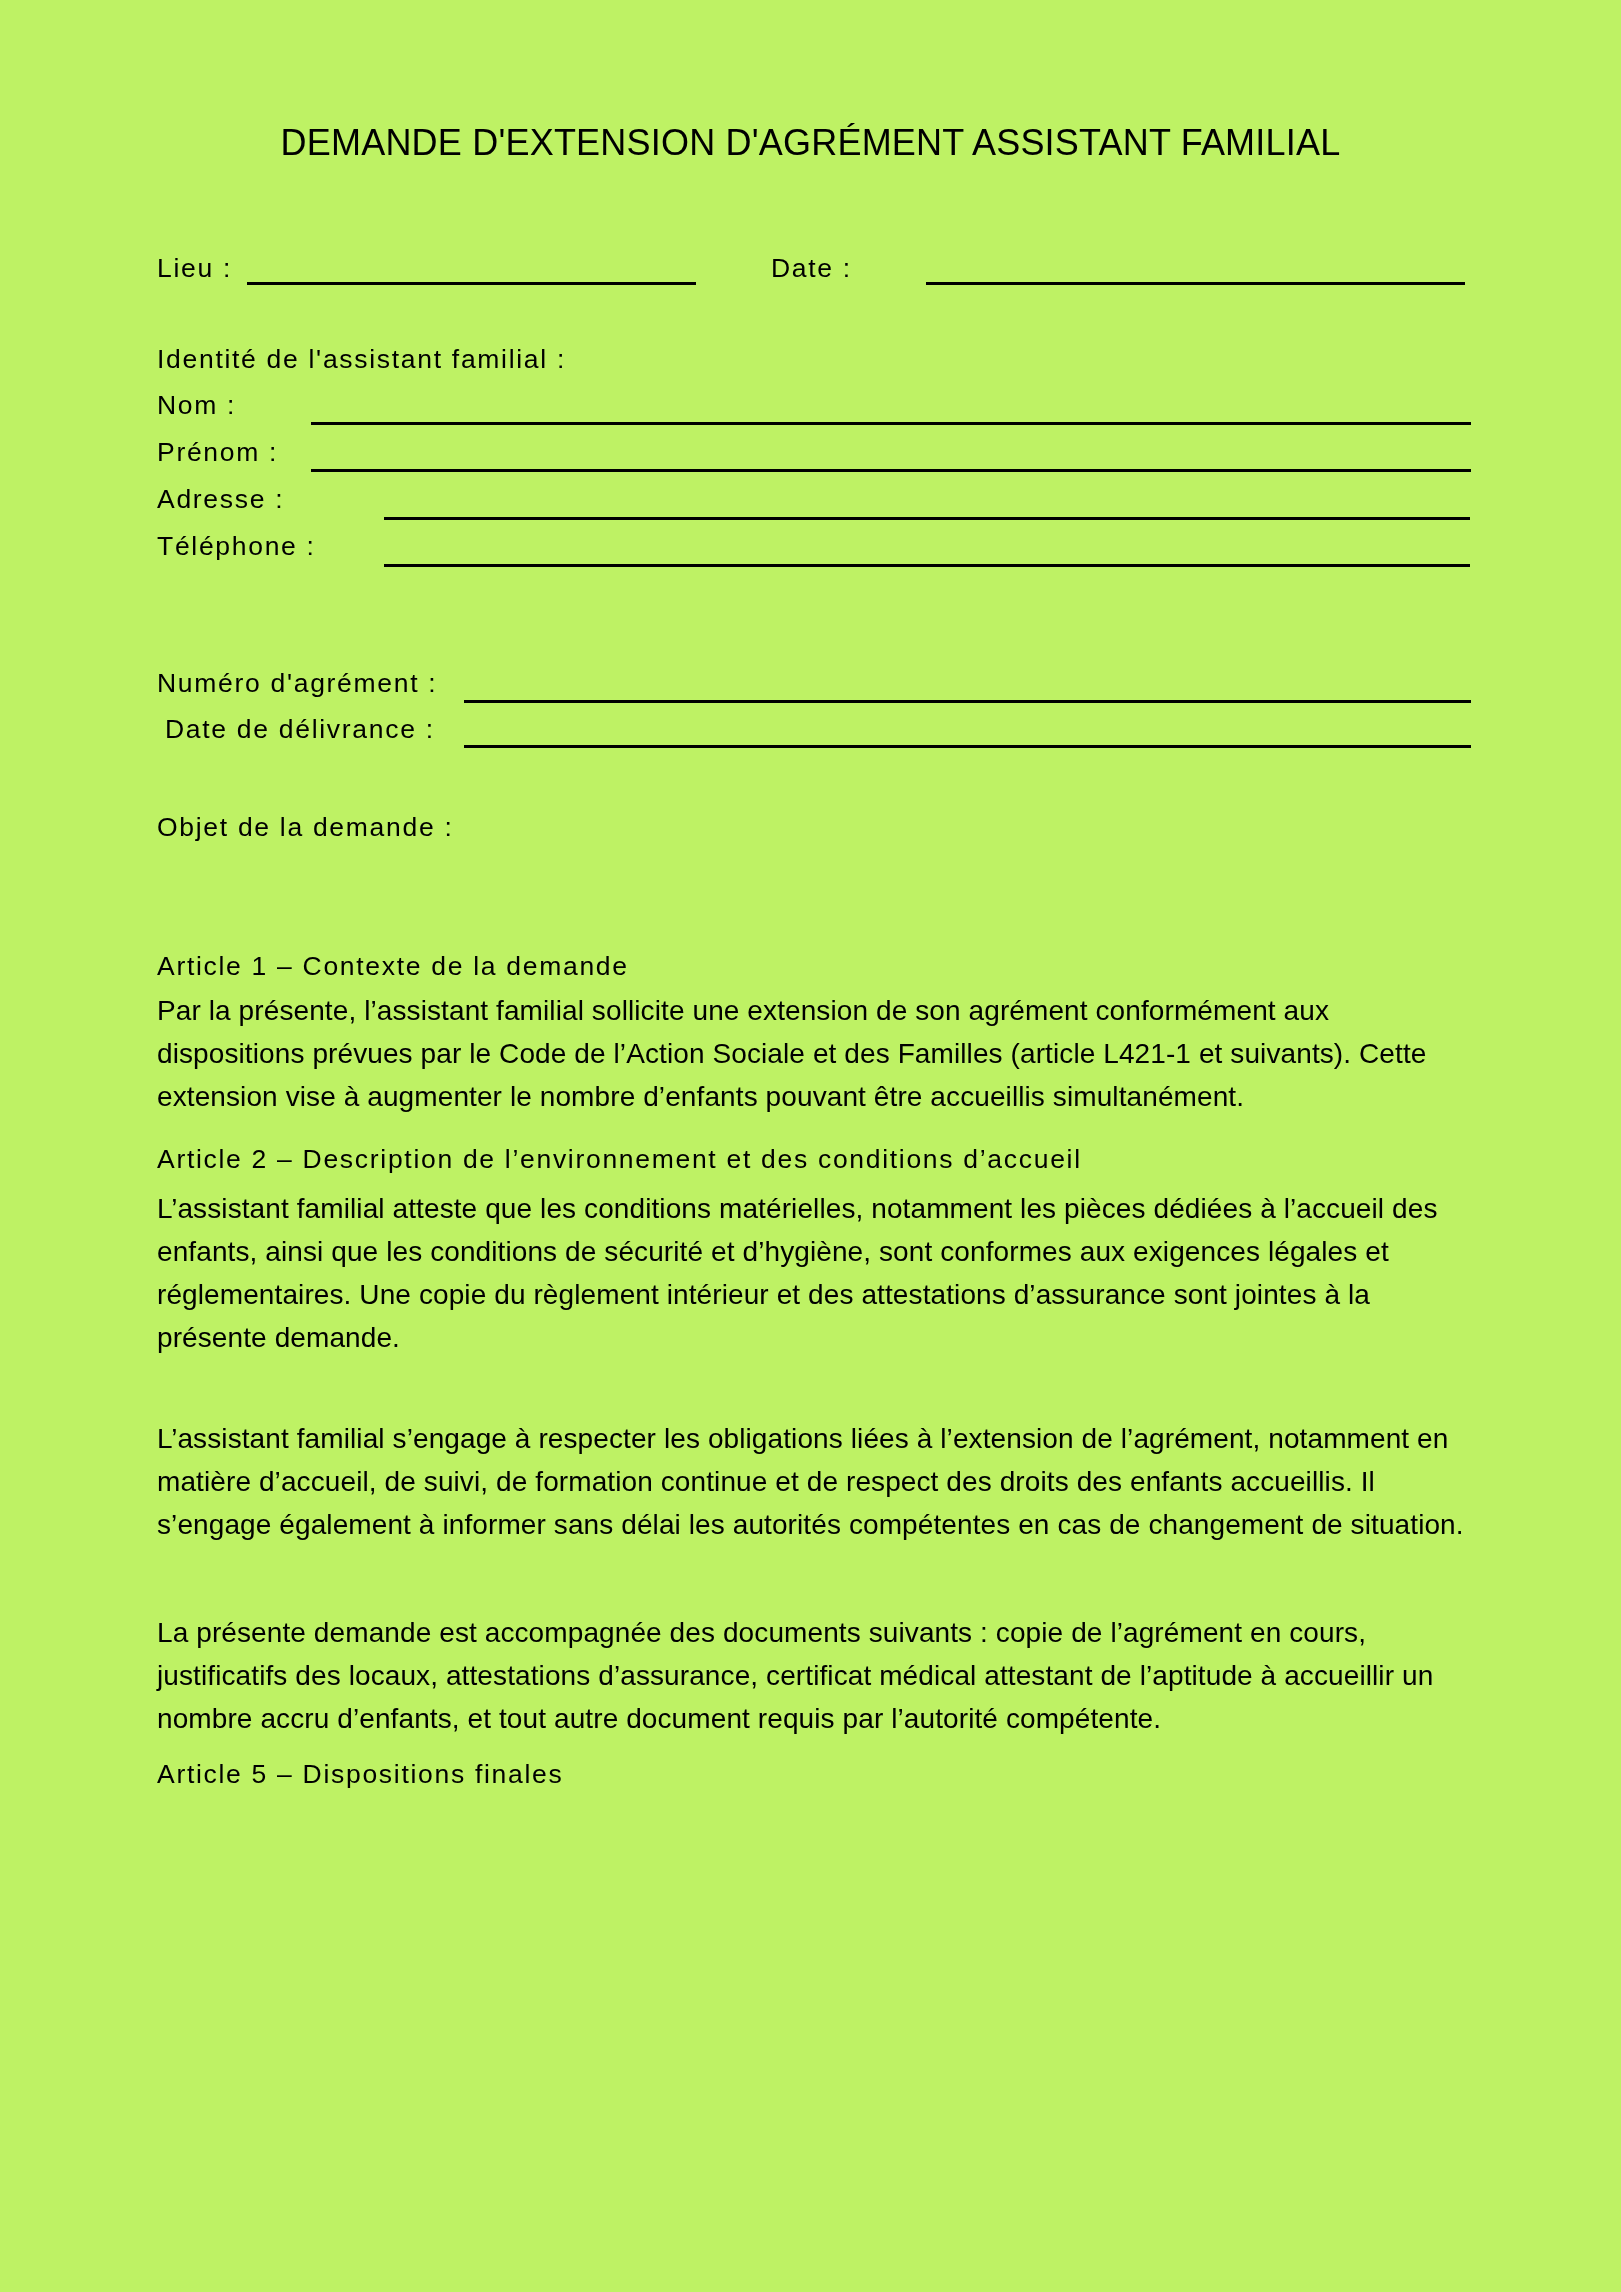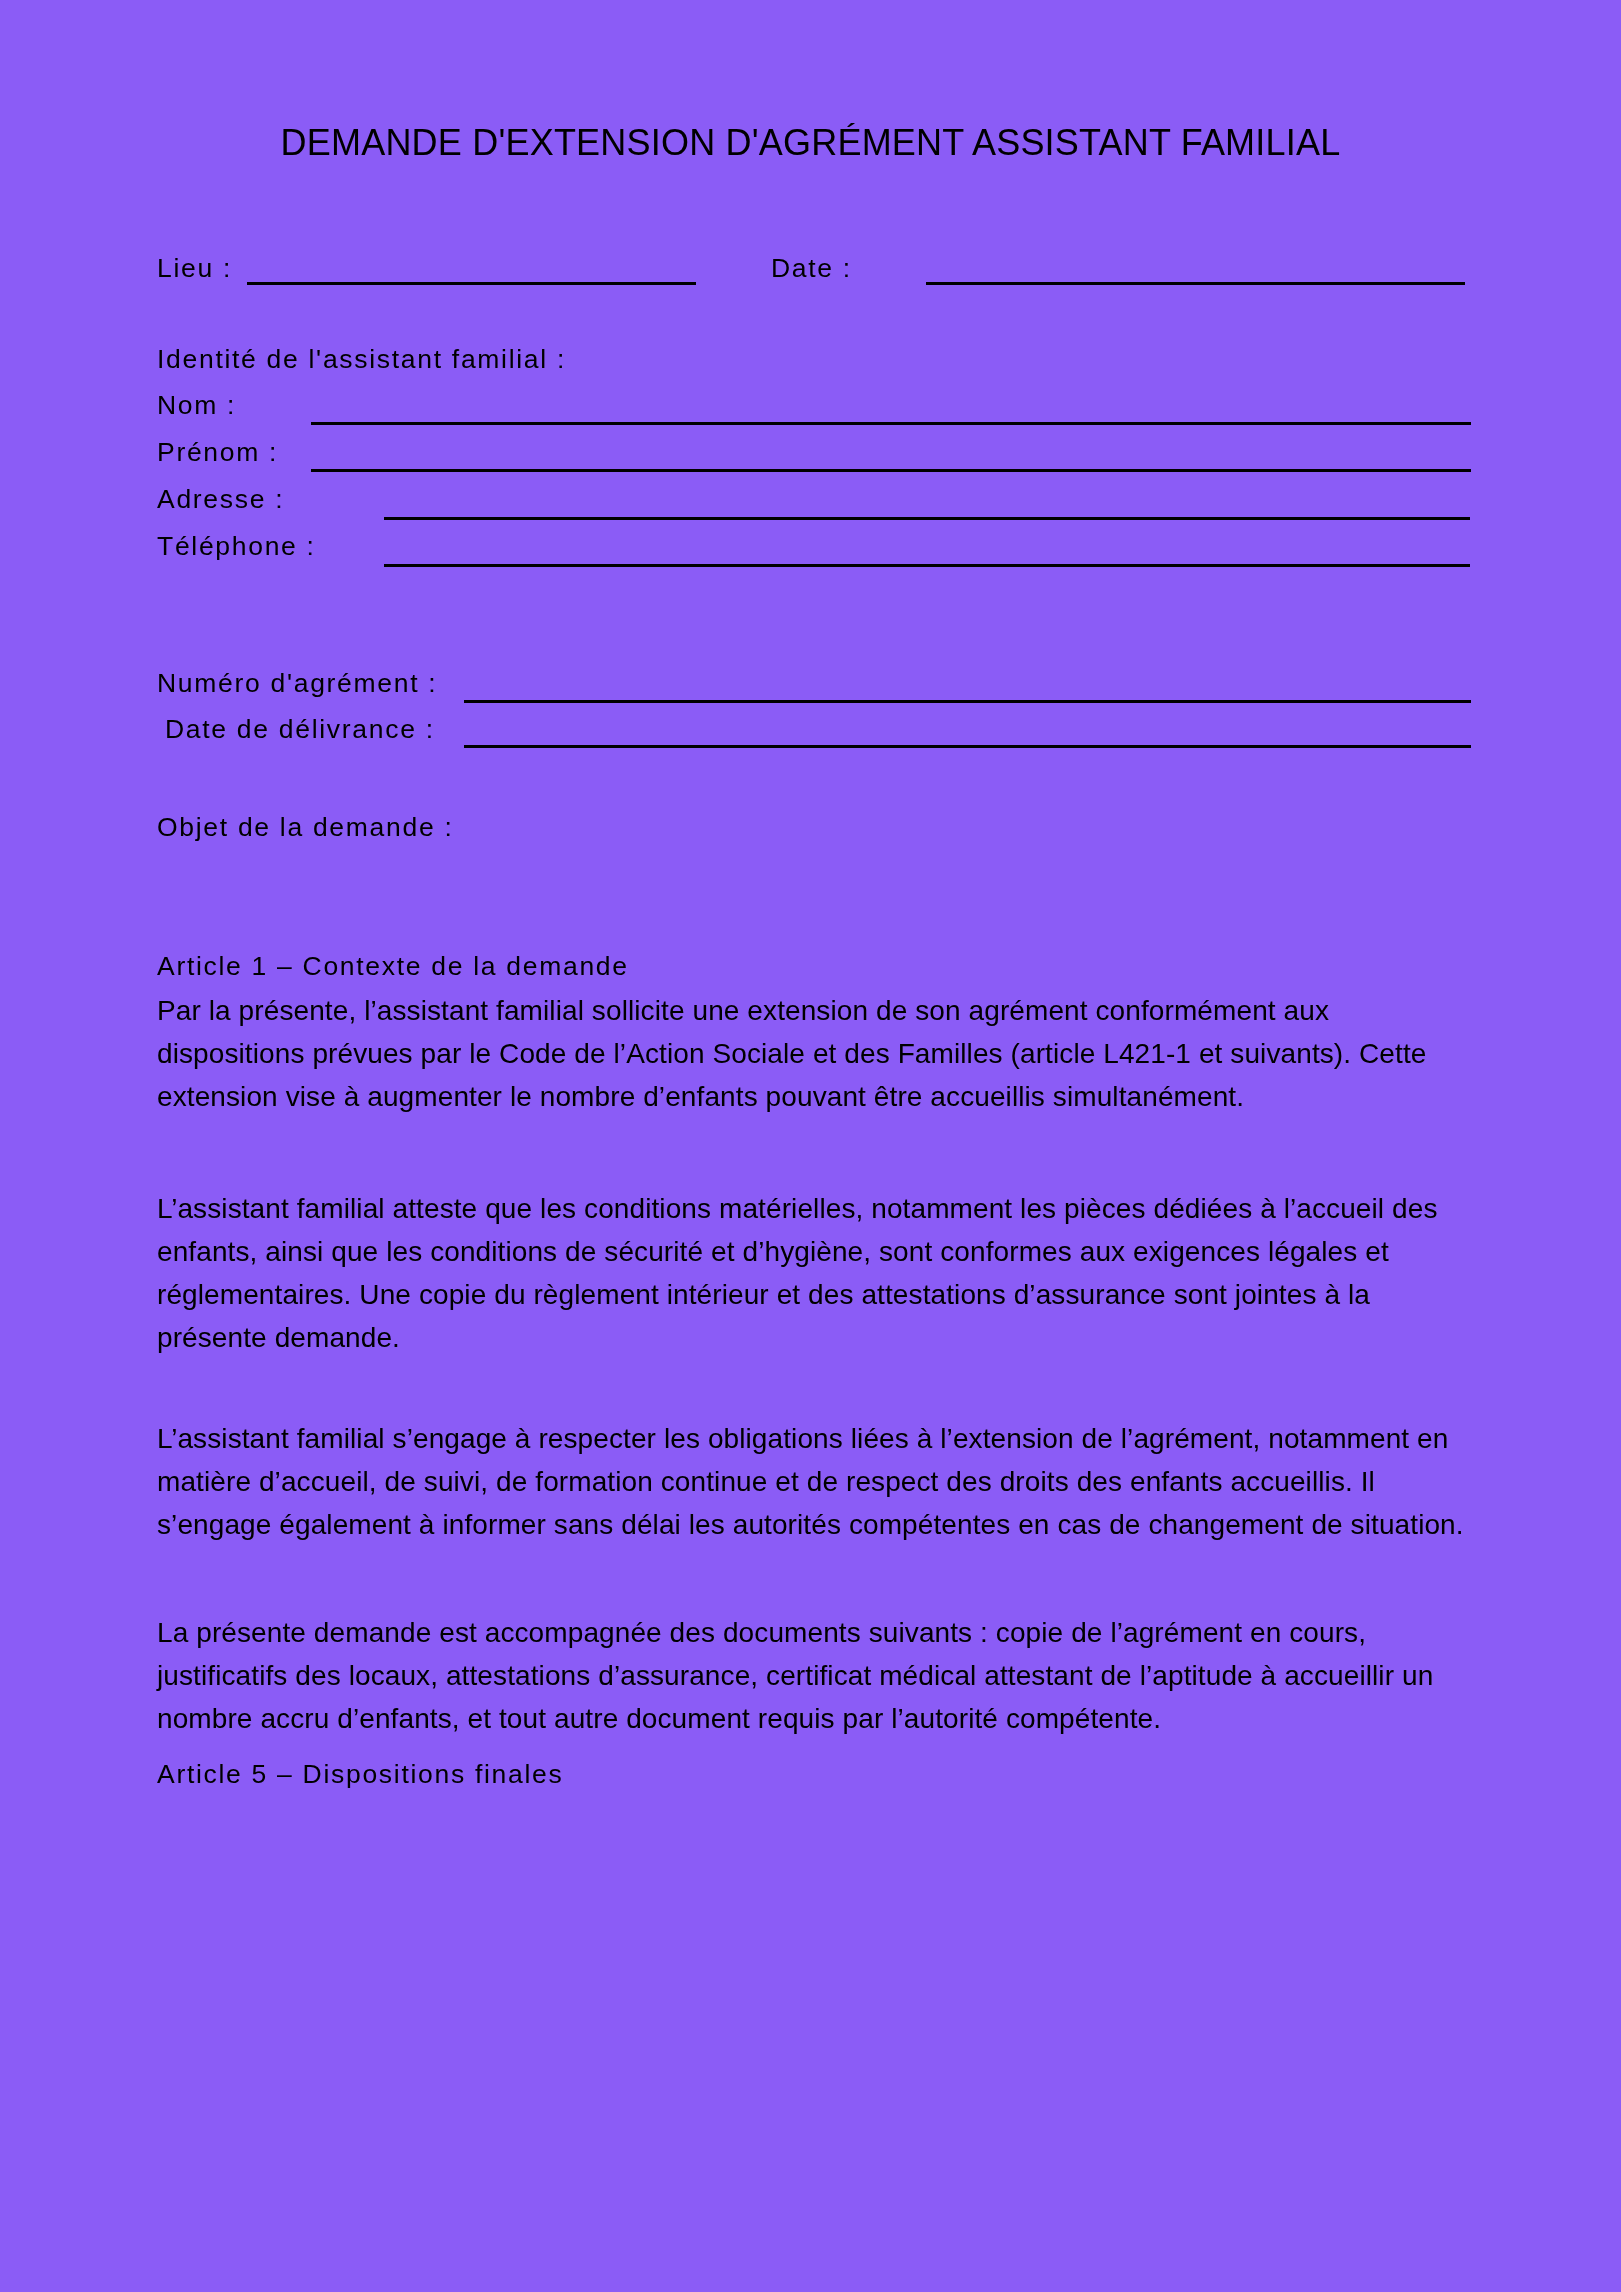--- a/index.html
+++ b/index.html
@@ -4,21 +4,21 @@
 <style>
   html, body {
     margin: 0;
     padding: 0;
     background: #ffffff;
   }
   .page {
     position: relative;
     width: 1621px;
     height: 2293px;
-    background: #8b5cf6;
+    background: #bef264;
     font-family: "Liberation Sans", "DejaVu Sans", sans-serif;
     color: #000000;
     overflow: hidden;
   }
   .title {
     position: absolute;
     left: 0;
     width: 100%;
     text-align: center;
     font-size: 36px;
@@ -87,20 +87,21 @@
   <div class="fline" style="left:464px; top:700px; width:1007px"></div>
 
   <span class="label" style="left:165px; top:714px">Date de délivrance :</span>
   <div class="fline" style="left:464px; top:745px; width:1007px"></div>
 
   <span class="heading" style="left:157px; top:812px">Objet de la demande :</span>
 
   <span class="heading" style="left:157px; top:951px">Article 1 – Contexte de la demande</span>
   <div class="body-text" style="top:989px">Par la présente, l’assistant familial sollicite une extension de son agrément conformément aux dispositions prévues par le Code de l’Action Sociale et des Familles (article L421-1 et suivants). Cette extension vise à augmenter le nombre d’enfants pouvant être accueillis simultanément.</div>
 
+  <span class="heading" style="left:157px; top:1144px">Article 2 – Description de l’environnement et des conditions d’accueil</span>
   <div class="body-text" style="top:1187px">L’assistant familial atteste que les conditions matérielles, notamment les pièces dédiées à l’accueil des enfants, ainsi que les conditions de sécurité et d’hygiène, sont conformes aux exigences légales et réglementaires. Une copie du règlement intérieur et des attestations d’assurance sont jointes à la présente demande.</div>
 
   <div class="body-text" style="top:1417px">L’assistant familial s’engage à respecter les obligations liées à l’extension de l’agrément, notamment en matière d’accueil, de suivi, de formation continue et de respect des droits des enfants accueillis. Il s’engage également à informer sans délai les autorités compétentes en cas de changement de situation.</div>
 
   <div class="body-text" style="top:1611px">La présente demande est accompagnée des documents suivants : copie de l’agrément en cours, justificatifs des locaux, attestations d’assurance, certificat médical attestant de l’aptitude à accueillir un nombre accru d’enfants, et tout autre document requis par l’autorité compétente.</div>
 
   <span class="heading" style="left:157px; top:1759px">Article 5 – Dispositions finales</span>
 
 </div>
 

